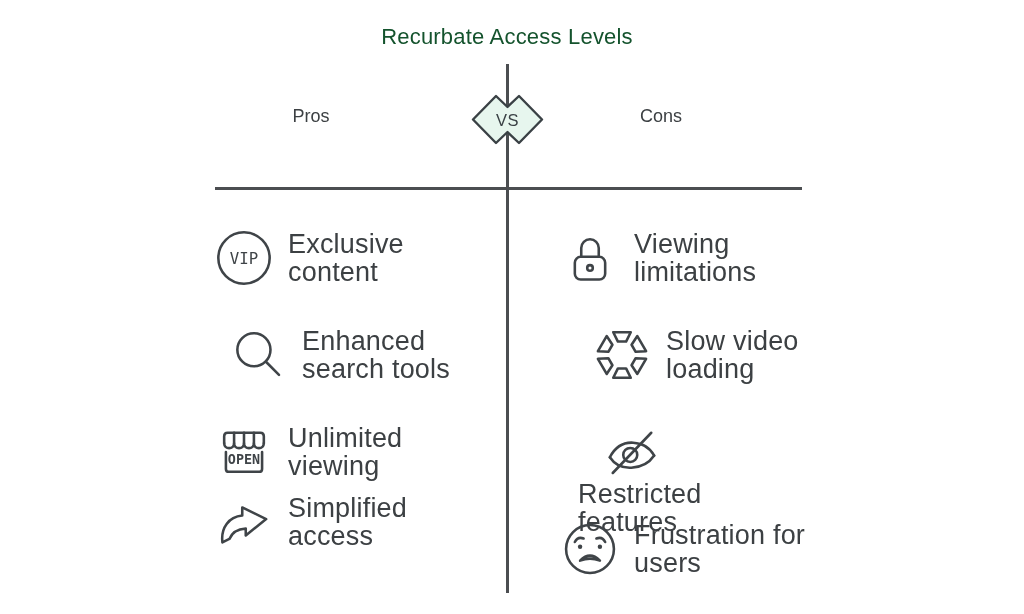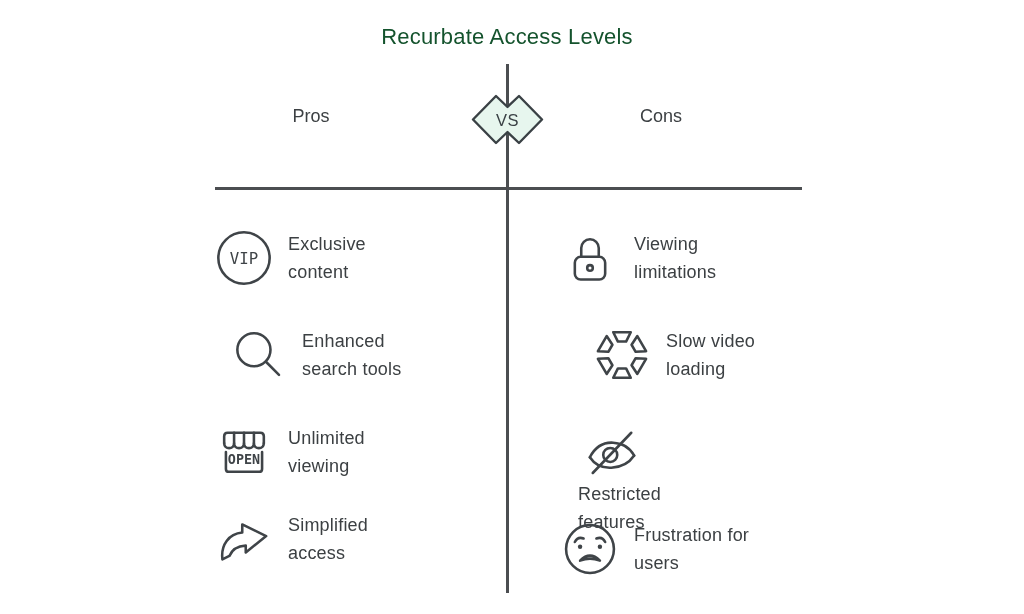--- a/index.html
+++ b/index.html
@@ -19,21 +19,21 @@
   .col-header.cons{left:581px;}
   .vline{position:absolute;left:506px;top:64px;width:2.5px;height:529px;background:#4b4e51;}
   .hline{position:absolute;left:215px;top:187px;width:587px;height:2.5px;background:#4b4e51;}
   .vs-badge{position:absolute;left:471px;top:91px;width:73px;height:57px;}
   .vs-badge text{
     font-family:"Liberation Sans", sans-serif;font-size:16.5px;fill:#3a4145;letter-spacing:.5px;
   }
   .item{position:absolute;display:flex;align-items:center;height:56px;}
   .item .icon{width:56px;height:56px;flex:0 0 56px;}
   .item .label{
-    margin-left:16px;font-size:18px;line-height:28px;color:#3c4043;
+    margin-left:16px;font-size:27px;line-height:28px;color:#3c4043;
     white-space:pre-line;letter-spacing:.2px;
   }
   .ic{stroke:#3f4448;stroke-width:2.2;fill:none;stroke-linecap:round;stroke-linejoin:round;}
   .ic-fill{fill:#3f4448;stroke:none;}
   .ic-text{
     font-family:"DejaVu Sans Mono", monospace;fill:#3f4448;stroke:none;text-anchor:middle;
   }
 </style>
 </head>
 <body>
@@ -77,21 +77,21 @@
       <path class="ic" d="M7,16.5 L7,10.5 Q7,7.5 10,7.5 L38,7.5 Q41,7.5 41,10.5 L41,16.5"></path>
       <path class="ic" d="M7,16.5 a4.25,4.2 0 0 0 8.5,0 a4.25,4.2 0 0 0 8.5,0 a4.25,4.2 0 0 0 8.5,0 a4.25,4.2 0 0 0 8.5,0"></path>
       <path class="ic" d="M15.5,7.5 V16.5 M24,7.5 V16.5 M32.5,7.5 V16.5"></path>
       <path class="ic" d="M8.5,24 L8.5,38.5 Q8.5,41 11,41 L37,41 Q39.5,41 39.5,38.5 L39.5,24"></path>
       <text class="ic-text" x="24" y="34" font-size="11.5" font-weight="bold">OPEN</text>
     </svg>
     <div class="label">Unlimited
 viewing</div>
   </div>
 
-  <div class="item" style="left:216px;top:511px;">
+  <div class="item" style="left:216px;top:494px;">
     <svg class="icon" viewBox="0 0 48 48">
       <path class="ic" d="M5.5,41.5 C4,29 11,19.5 22.5,18.5 L22.5,11.5 L43,21.5 L25.5,35.5 L25.5,29.5 C18,30 13.5,33.5 11.5,38.5 Z"></path>
     </svg>
     <div class="label">Simplified
 access</div>
   </div>
 
   <div class="item" style="left:562px;top:230px;">
     <svg class="icon" viewBox="0 0 48 48">
       <path class="ic" d="M16.5,23 V15.5 a7.5,7.5 0 0 1 15,0 V23"></path>

